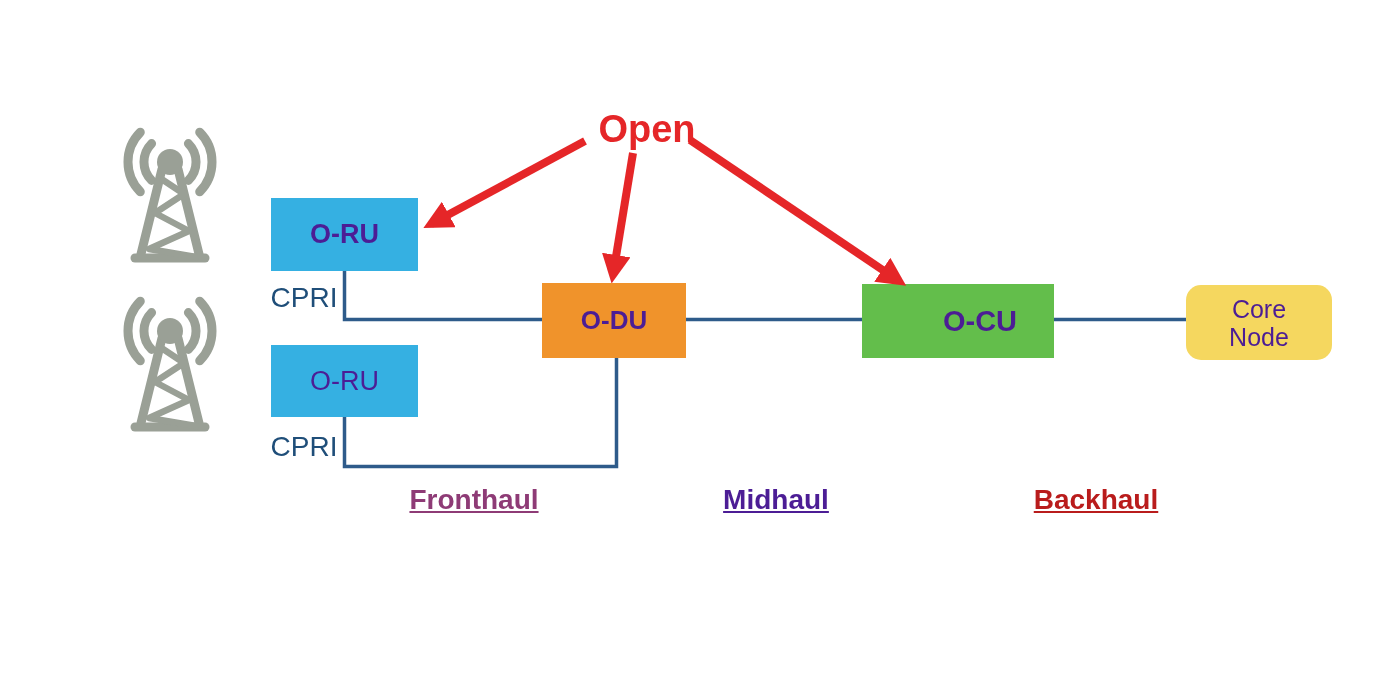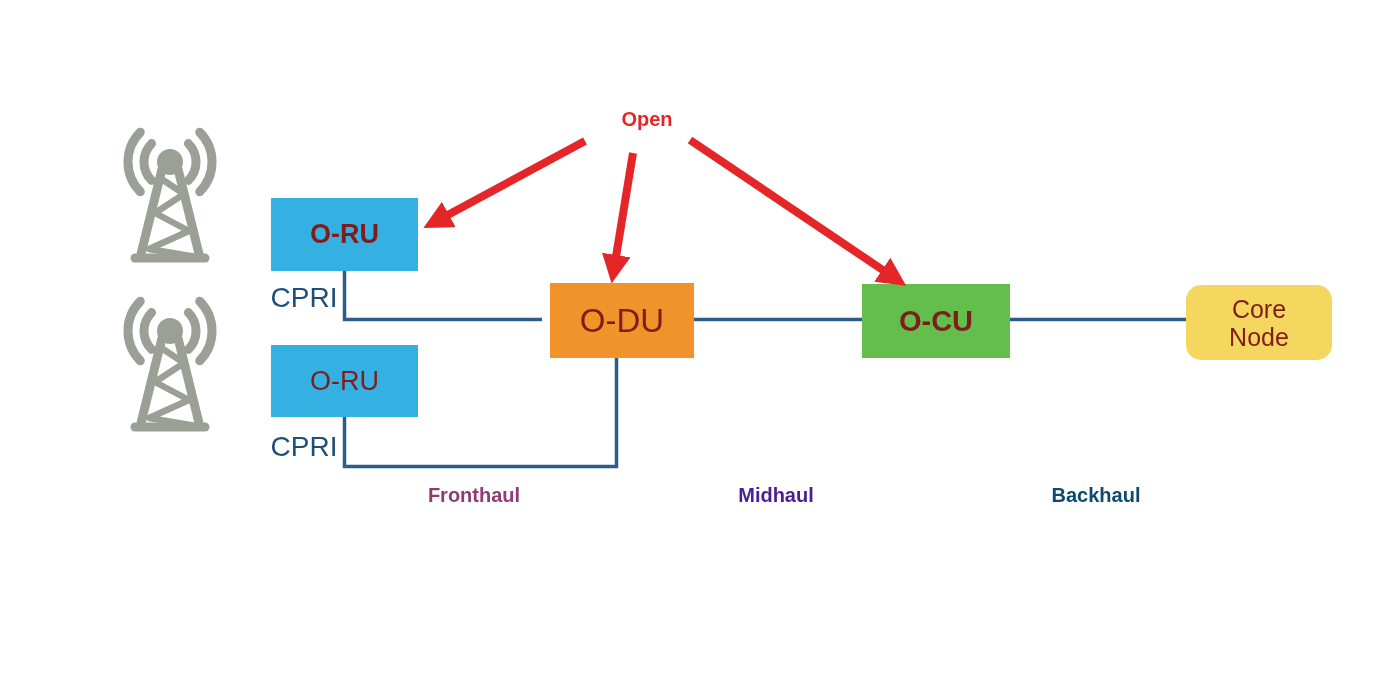--- a/index.html
+++ b/index.html
@@ -3,33 +3,33 @@
 <meta charset="utf-8">
 <style>
   html,body{margin:0;padding:0;background:#ffffff;}
   .canvas{
     position:relative;width:1379px;height:698px;background:#ffffff;
     overflow:hidden;font-family:"Liberation Sans",sans-serif;
   }
   .layer{position:absolute;left:0;top:0;width:1379px;height:698px;pointer-events:none;}
   .node{
     position:absolute;display:flex;align-items:center;justify-content:center;
-    color:#7f1d1d;text-align:center;
+    color:#4c1d95;text-align:center;
   }
   .node-oru-top   {left:271px;top:198px;width:147px;height:73px;font-size:27px;font-weight:bold;}
   .node-oru-bottom{left:271px;top:345px;width:147px;height:72px;font-size:27px;font-weight:normal;}
-  .node-odu       {left:542px;top:283px;width:144px;height:75px;font-size:33px;font-weight:normal;margin-left:8px;}
+  .node-odu       {left:542px;top:283px;width:144px;height:75px;font-size:26px;font-weight:bold;}
   .node-ocu       {left:862px;top:284px;width:148px;height:74px;font-size:29px;font-weight:bold;}
   .node-core      {left:1186px;top:285px;width:146px;height:75px;font-size:25px;font-weight:normal;}
   .node-core .lbl{white-space:pre-line;line-height:1.12;}
   .txt{position:absolute;text-align:center;}
-  .open-label {left:572px;top:108px;width:150px;font-size:20px;font-weight:bold;}
+  .open-label {left:572px;top:108px;width:150px;font-size:38px;font-weight:bold;}
   .cpri-top   {left:234px;top:282px;width:140px;font-size:28px;}
   .cpri-bottom{left:234px;top:431px;width:140px;font-size:28px;}
-  .seg{font-size:20px;font-weight:bold;}
+  .seg{font-size:28px;font-weight:bold;text-decoration:underline;}
   .seg-fronthaul{left:374px;top:484px;width:200px;}
   .seg-midhaul  {left:676px;top:484px;width:200px;}
   .seg-backhaul {left:996px;top:484px;width:200px;}
   .tower{position:absolute;width:132px;height:150px;}
   .tower-1{left:104px;top:117px;}
   .tower-2{left:104px;top:286px;}
 </style>
 </head>
 <body>
 
@@ -75,21 +75,21 @@
   </div>
 
   <div class="node node-oru-bottom" style="background: rgb(53, 176, 226);">
     <span class="lbl">O-RU</span>
   </div>
 
   <div class="node node-odu" style="background: rgb(240, 147, 43);">
     <span class="lbl">O-DU</span>
   </div>
 
-  <div class="node node-ocu" style="background: rgb(99, 190, 75);">
+  <div class="node node-ocu" style="background: rgb(99, 190, 75); padding-left: 44px;">
     <span class="lbl">O-CU</span>
   </div>
 
   <div class="node node-core" style="background: rgb(245, 215, 95); border-radius: 15px;">
     <span class="lbl">Core
 Node</span>
   </div>
 
   <svg class="layer" viewBox="0 0 1379 698">
     <defs>
@@ -105,15 +105,15 @@
   <div class="txt open-label" style="color: rgb(229, 38, 40);">Open</div>
 
   <div class="txt cpri-top" style="color: rgb(31, 78, 121);">CPRI</div>
 
   <div class="txt cpri-bottom" style="color: rgb(31, 78, 121);">CPRI</div>
 
   <div class="txt seg seg-fronthaul" style="color: rgb(142, 59, 118);">Fronthaul</div>
 
   <div class="txt seg seg-midhaul" style="color: #4c1d95;">Midhaul</div>
 
-  <div class="txt seg seg-backhaul" style="color: #0c4a6e;">Backhaul</div>
+  <div class="txt seg seg-backhaul" style="color: #b91c1c;">Backhaul</div>
 
 </div>
 
 </body></html>

